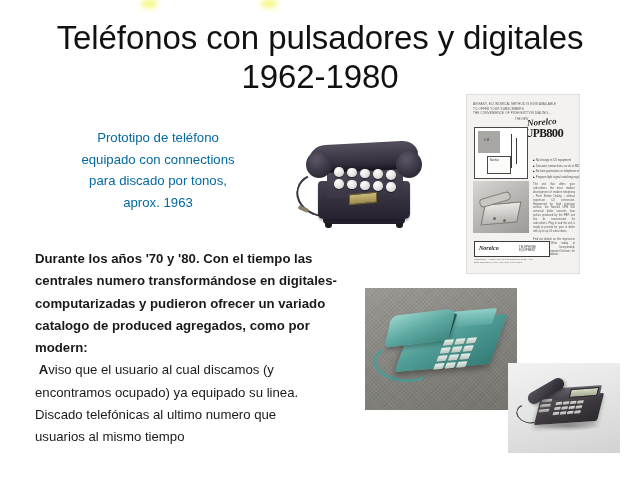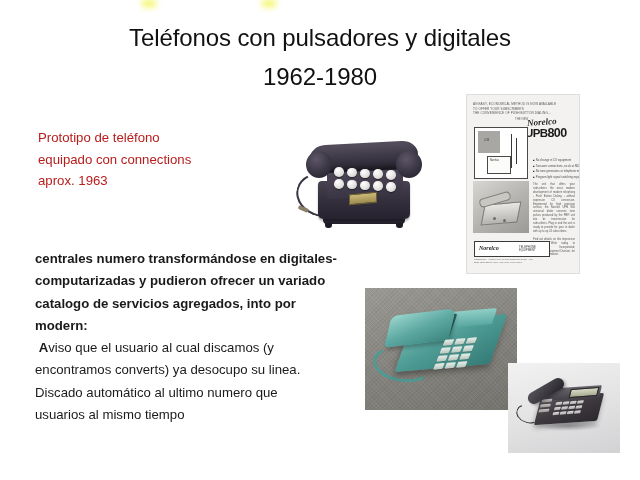--- a/index.html
+++ b/index.html
@@ -33,37 +33,38 @@
   .hl-a { left: 142px; }
   .hl-b { left: 262px; }
 
   
   #title {
     position: absolute;
     left: 26px;
     top: 18px;
     width: 588px;
     text-align: center;
-    font-size: 24px;
+    font-size: 33px;
     line-height: 39px;
     color: #111111;
     font-weight: normal;
     letter-spacing: -0.1px;
   }
   #title .tline { display: block; white-space: nowrap; }
 
   
   #para1 {
     position: absolute;
     left: 38px;
     top: 127px;
     width: 240px;
     font-size: 13.2px;
     line-height: 21.5px;
-    color: #b91c1c;
+    color: #0369a1;
+    text-align: center;
   }
   #para1 span { display: block; white-space: nowrap; }
 
   
   #para2 {
     position: absolute;
     left: 35px;
     top: 248px;
     width: 330px;
     font-size: 13.2px;
@@ -161,21 +162,21 @@
   }
   #pic-ad .ad-brand {
     position: absolute; left: 60px; top: 22px;
     font-family: "Liberation Serif", serif;
     font-style: italic; font-weight: bold;
     font-size: 9px; color: #2a2826;
     transform: rotate(-4deg);
   }
   #pic-ad .ad-model {
     position: absolute; left: 58px; top: 31px;
-    font-family: Liberation Sans, sans-serif;
+    font-family: Liberation Serif, serif;
     font-weight: bold; font-size: 11.5px; letter-spacing: -0.6px;
     color: #1d1b1a;
   }
   #pic-ad .ad-model .num { font-size: 12.5px; }
   #pic-ad .ad-diagram {
     position: absolute; left: 7px; top: 32px; width: 52px; height: 50px;
     background: #ffffff; border: 0.6px solid #4a4846;
   }
   #pic-ad .ad-diagram .blk {
     position: absolute; left: 3px; top: 3px; width: 22px; height: 22px;
@@ -378,31 +379,33 @@
   <div class="hl-mark hl-b"></div>
 
   <div id="title">
     <span class="tline">Teléfonos con pulsadores y digitales</span>
     <span class="tline">1962-1980</span>
   </div>
 
   <div id="para1">
     <span>Prototipo de teléfono</span>
     <span>equipado con connections</span>
+    <span>para discado por tonos,</span>
     <span>aprox. 1963</span>
   </div>
 
   <div id="para2">
+    <span class="ln bold">Durante los años '70 y '80. Con el tiempo las</span>
     <span class="ln bold">centrales numero transformándose en digitales-</span>
     <span class="ln bold">computarizadas y pudieron ofrecer un variado</span>
-    <span class="ln bold">catalogo de servicios agregados, into por</span>
+    <span class="ln bold">catalogo de produced agregados, como por</span>
     <span class="ln bold">modern:</span>
     <span class="ln">&nbsp;<b>A</b><span>viso que el usuario al cual discamos (y</span></span>
-    <span class="ln">encontramos converts) ya desocupo su linea.</span>
-    <span class="ln">Discado automático al ultimo numero que</span>
+    <span class="ln">encontramos ocupado) ya equipado su linea.</span>
+    <span class="ln">Discado telefónicas al ultimo numero que</span>
     <span class="ln">usuarios al mismo tiempo</span>
   </div>
 
   <div class="pic" id="pic-proto">
     <div class="cord"></div>
     <div class="cord2"></div>
     <div class="cordtip"></div>
     <div class="p-plinth"></div>
     <div class="p-foot l"></div>
     <div class="p-foot r"></div>

